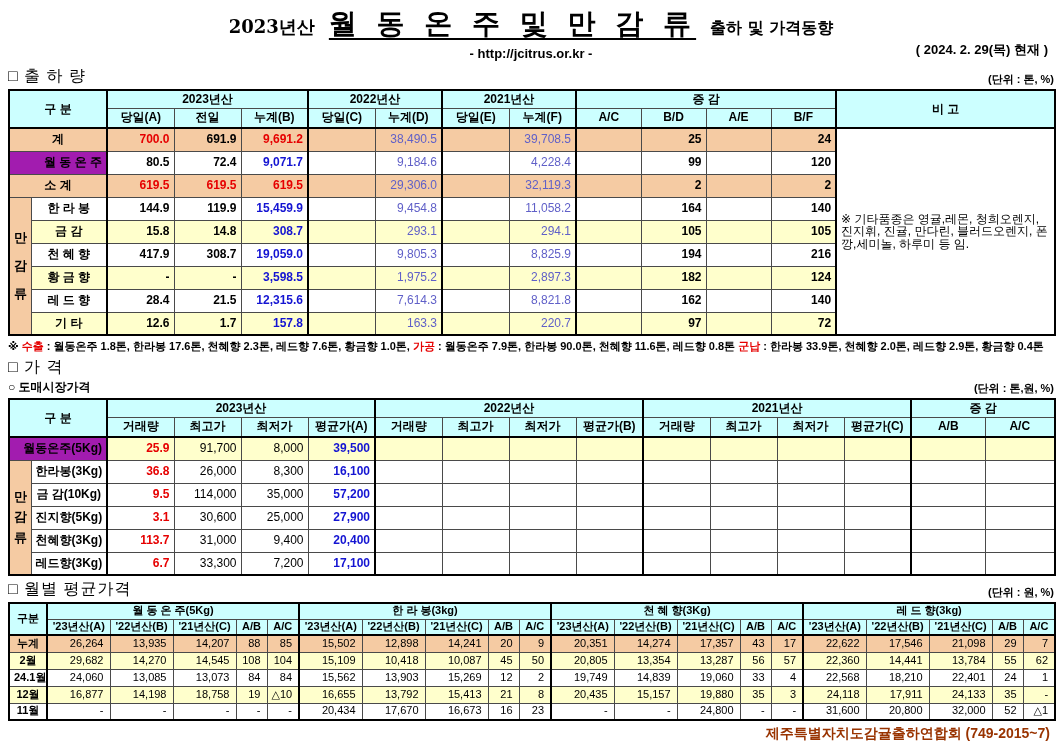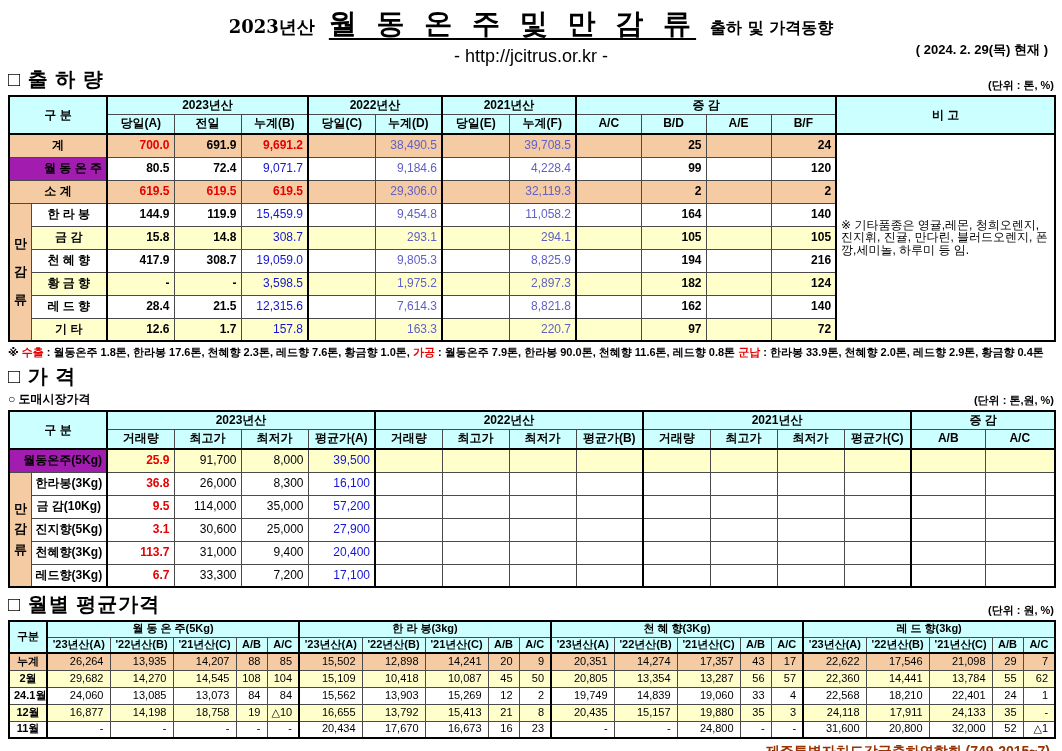--- a/index.html
+++ b/index.html
@@ -10,45 +10,45 @@
   }
   .page { position:relative; padding:5px 8px 0 8px; }
 
   
   .hdr { position:relative; text-align:center; height:58px; }
   .hdr-line1 { display:flex; justify-content:center; align-items:baseline; gap:14px; }
   .title-year { font-family:"DejaVu Serif","Liberation Serif",serif; font-size:18px; font-weight:bold; }
   .title-big  { font-family:"DejaVu Serif","Liberation Serif",serif; font-size:28px; font-weight:bold;
                 letter-spacing:5px; text-decoration:underline; text-decoration-thickness:2px; text-underline-offset:5px; }
   .title-suffix { font-family:"DejaVu Serif","Liberation Serif",serif; font-size:16px; font-weight:bold; }
-  .hdr-url { font-size:18px; font-weight:normal; margin-top:3px; }
+  .hdr-url { font-size:13px; font-weight:bold; margin-top:3px; }
   .hdr-date { position:absolute; right:6px; top:36px; font-size:13px; font-weight:bold; }
 
   
   .secrow { display:flex; justify-content:space-between; align-items:flex-end; margin:3px 0 2px 0; }
-  .sec-title { font-size:20px; font-weight:bold; letter-spacing:1px; }
+  .sec-title { font-size:16px; font-weight:normal; letter-spacing:1px; }
   .sub-title { font-size:12px; font-weight:bold; }
   .unit { font-size:11px; font-weight:bold; }
 
   
   table.grid { border-collapse:collapse; table-layout:fixed; width:1046px; border:2px solid #000; }
   .grid th, .grid td { border:1px solid #4a4a4a; padding:0 4px; white-space:nowrap; overflow:hidden; line-height:1.05; }
   .grid thead th { background:#CCFFFF; font-weight:bold; text-align:center; font-size:12px; }
   .grid thead { border-bottom:2px solid #000; }
   .t1 thead tr:first-child th, .t2 thead tr:first-child th { height:18px; }
   .t1 thead tr:last-child th,  .t2 thead tr:last-child th  { height:20px; }
   .t1 tbody tr, .t2 tbody tr { height:23px; }
   .sep { border-right:2px solid #000 !important; }
   .dotl { border-left:1px dotted #777 !important; }
 
   .rlabel { font-size:12px; font-weight:bold; text-align:center; border-right:2px solid #000 !important; background:#fff; }
   .n { text-align:right; font-size:12px; padding-right:8px; }
   .s-r { color:#e60000; font-weight:bold; }
   .s-d { color:#000;    font-weight:bold; }
-  .s-b { color:#1414d2; font-weight:normal;margin-left:39px; }
+  .s-b { color:#1414d2; font-weight:bold;margin-left:39px; }
   .s-l { color:#6060c8; }
   .s-k { color:#000; }
 
   
   .k-total th, .k-total td, .k-subtotal th, .k-subtotal td { background:#F5CBA3; }
   .k-onju th.rlabel { background:#a21caf;text-align:right; }
   .t1 .k-onju td { background:#fff; }
   .t2 .k-onju td { background:#FFFFCC; }
   .bg-w th, .bg-w td { background:#fff; }
   .bg-y th, .bg-y td { background:#FFFFCC; }

